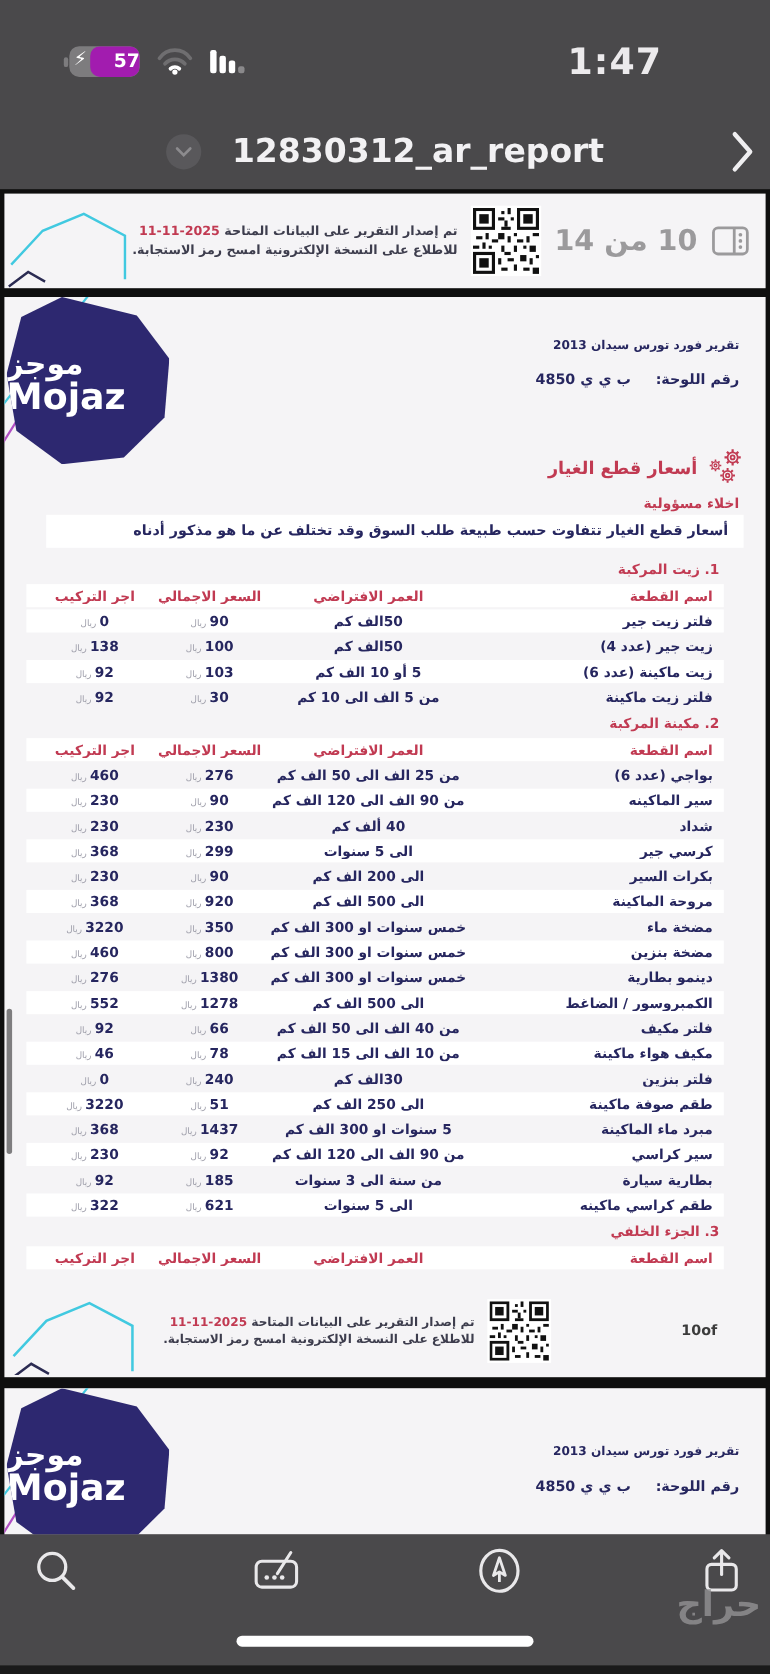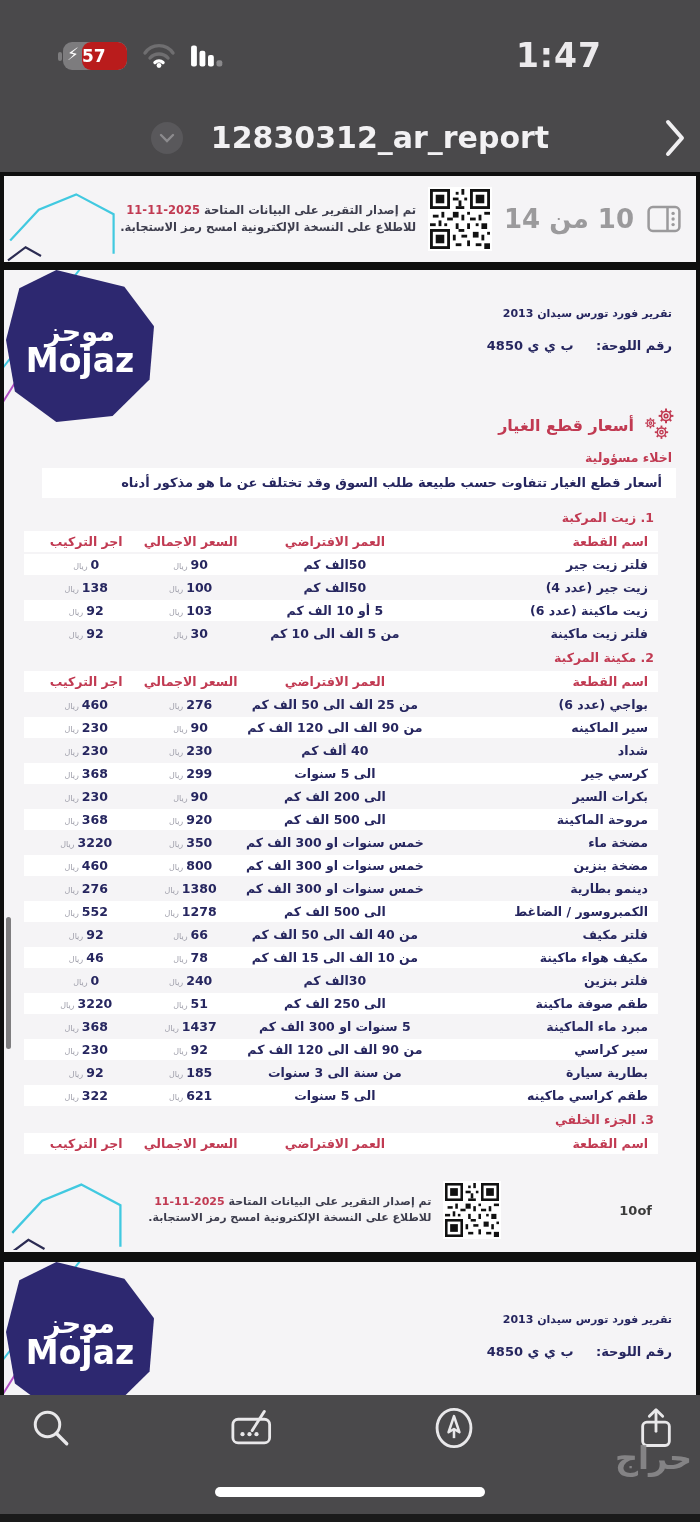--- a/index.html
+++ b/index.html
@@ -6,22 +6,22 @@
   html,body { background:#222; }
   body { font-family:"DejaVu Sans", sans-serif; }
   #screen { position:relative; width:700px; height:1522px; background:#4a494b; overflow:hidden; margin:0 auto; }
 
   
   .status-bar { position:absolute; top:0; left:0; width:700px; height:110px; }
   .status-left { position:absolute; left:58px; top:40px; display:flex; align-items:center; gap:14px; }
   .battery { position:relative; width:70px; height:32px; }
   .battery .nub { position:absolute; left:0; top:12px; width:4px; height:9px; background:#7d7c7e; border-radius:2px; }
   .battery .body { position:absolute; left:5px; top:2px; width:64px; height:28px; background:#7d7c7e; border-radius:9px; overflow:hidden; }
-  .battery .fill { position:absolute; right:0; top:0; width:45px; height:28px; background:#b91c1c; border-radius:9px;
-                   color:#fff; font-size:17px; font-weight:bold; text-align:left; line-height:28px; }
+  .battery .fill { position:absolute; right:0; top:0; width:45px; height:28px; background:#a21caf; border-radius:9px;
+                   color:#fff; font-size:17px; font-weight:bold; text-align:right; line-height:28px; }
   .battery .bolt { position:absolute; left:9px; top:4px; color:#fff; font-size:17px; font-weight:bold; }
   .time { position:absolute; right:98px; top:36px; color:#eceaec; font-size:33px; font-weight:600; letter-spacing:1px; }
 
   
   .title-bar { position:absolute; top:110px; left:0; width:700px; height:62px; }
   .title-center { position:absolute; left:0; right:0; top:10px; display:flex; justify-content:center; align-items:center; gap:28px; }
   .dd-circle { width:32px; height:32px; border-radius:50%; background:#59585b; display:flex; align-items:center; justify-content:center; }
   .doc-title { color:#f2f1f3; font-size:30px; font-weight:600; }
   .next-chevron { position:absolute; right:14px; top:8px; }
 
@@ -39,21 +39,21 @@
   .pageind { color:#9b9a9c; font-size:26px; font-weight:600; white-space:nowrap; }
   .issue-block { text-align:right; }
   .issue-line1, .issue-line2 { font-size:11.5px; color:#3d3d4d; font-weight:bold; line-height:17px; }
   .issue-date { color:#c13a52; margin-left:6px; font-weight:bold; }
   .qr { background:#fff; padding:2px; }
 
   
   .mojaz-logo { position:absolute; left:2px; top:0px; width:148px; height:152px; }
   .mojaz-shape { position:absolute; inset:0; background:#2d2870;
       clip-path:polygon(34% 0%, 80% 11%, 100% 37%, 97% 72%, 72% 96%, 34% 100%, 6% 80%, 0% 46%, 9% 12%);
-      display:flex; flex-direction:column; align-items:center; justify-content:center; }
+      display:flex; flex-direction:column; align-items:flex-start; justify-content:center; }
   .mojaz-ar { color:#fff; font-size:27px; font-weight:bold; line-height:30px; }
   .mojaz-en { color:#fff; font-size:33px; font-weight:bold; line-height:28px; }
   .deco-line-cyan { position:absolute; left:34px; top:-26px; width:2px; height:150px; background:#41c9e0; transform:rotate(38deg); }
   .deco-line-mag  { position:absolute; left:6px; top:86px; width:2px; height:60px; background:#b14fc4; transform:rotate(32deg); }
 
   .rep-head { position:absolute; right:24px; top:36px; text-align:right; }
   .rep-title { color:#26265f; font-size:11px; font-weight:bold; line-height:16px; }
   .rep-plate { margin-top:16px; color:#26265f; font-size:13px; font-weight:bold; }
   .rep-plate .plabel { margin-right:0; }
   .rep-plate .pval { margin-right:18px; }

